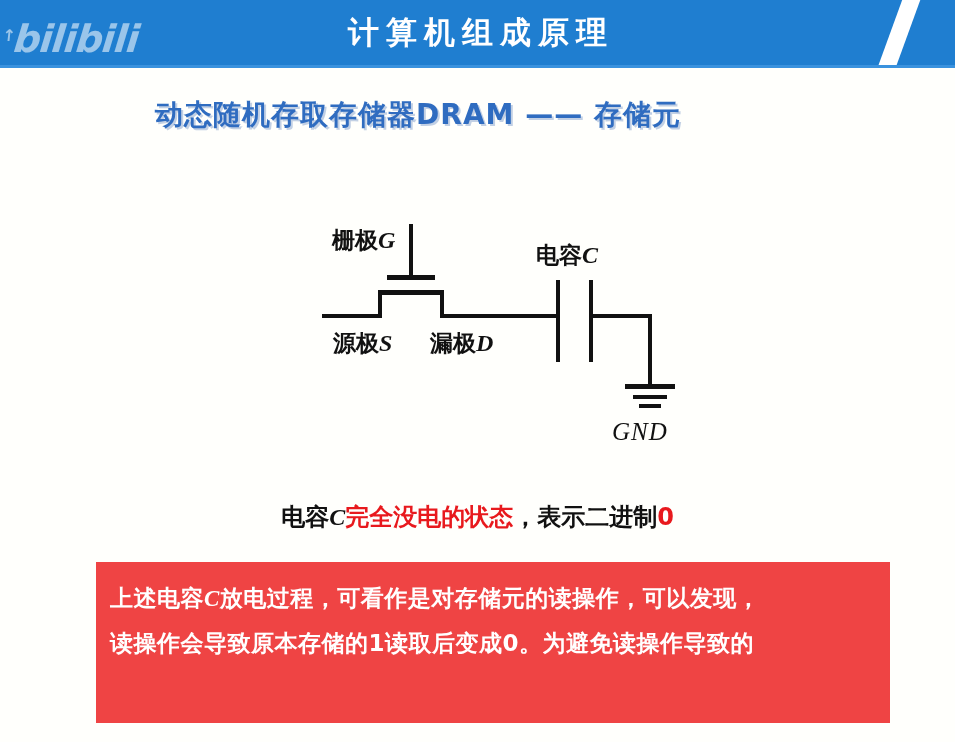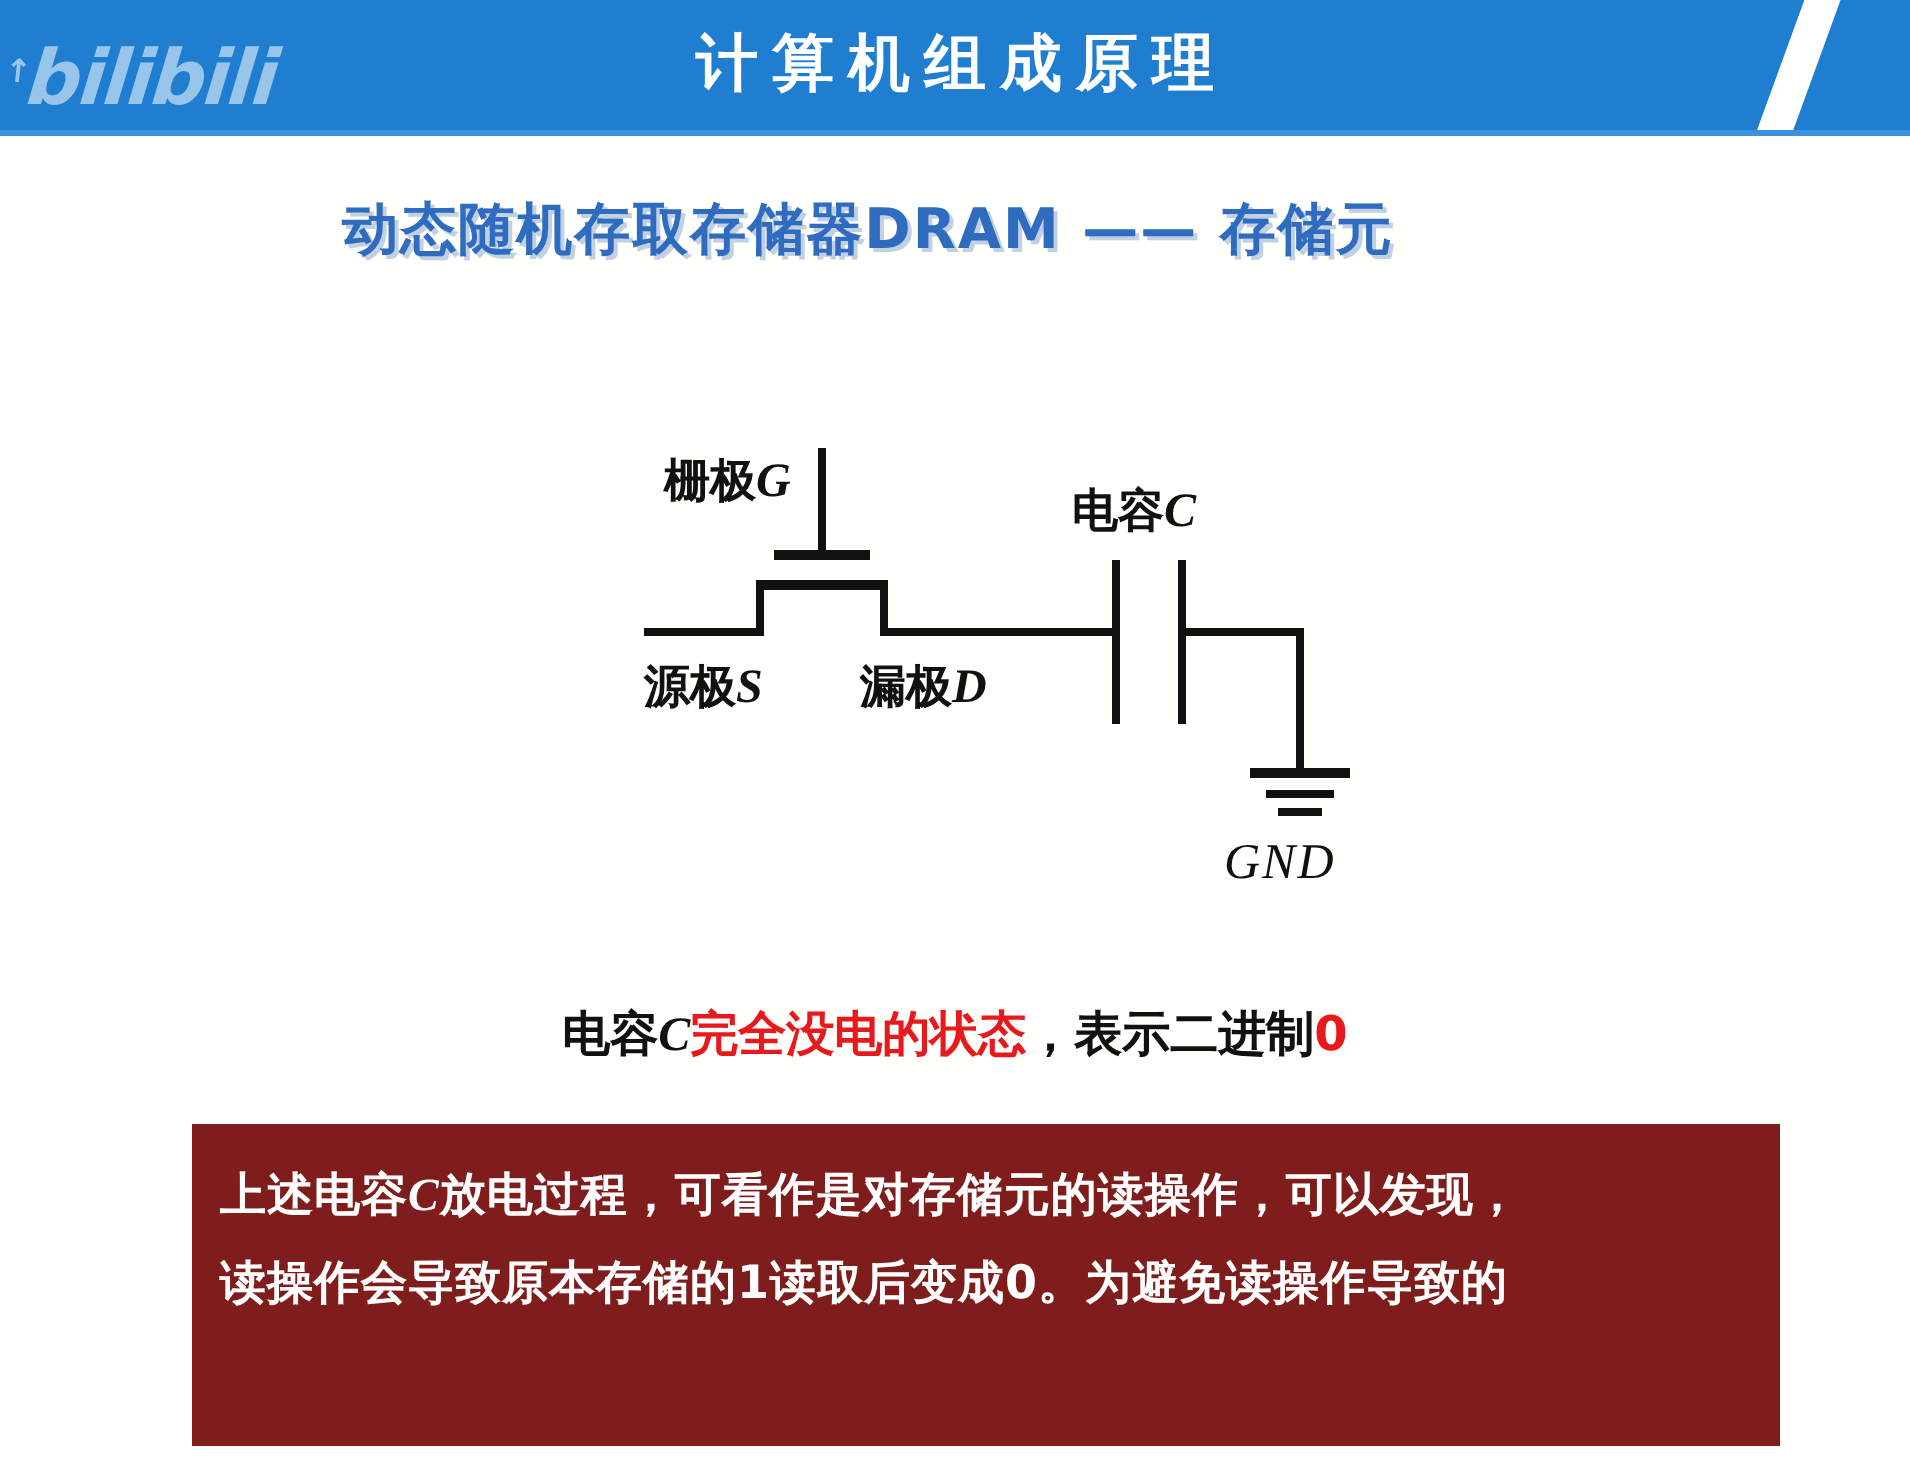--- a/index.html
+++ b/index.html
@@ -81,21 +81,20 @@
     top: 96px;
     width: 836px;
     text-align: center;
     color: #2f6cc0;
     font-size: 28px;
     font-weight: bold;
     letter-spacing: 1px;
     text-shadow: 2px 2px 0 rgba(120,150,200,0.45);
     font-family: "DejaVu Sans", "Liberation Sans", sans-serif;
     white-space: nowrap;
-    padding-left: 16px;
   }
 
   
   #circuit-diagram {
     position: absolute;
     left: 0;
     top: 180px;
     width: 955px;
     height: 290px;
   }
@@ -146,21 +145,21 @@
   }
   .red-text { color: #e8191d; }
 
   
   #red-note-box {
     position: absolute;
     left: 96px;
     top: 562px;
     width: 794px;
     height: 161px;
-    background: #7f1d1d;
+    background: #ef4444;
     box-sizing: border-box;
     padding: 14px 26px 0 14px;
   }
   #red-note-box .note-line {
     color: #ffffff;
     font-size: 23px;
     font-weight: bold;
     line-height: 44px;
     letter-spacing: 0.5px;
     font-family: "DejaVu Sans", "Liberation Sans", sans-serif;
@@ -204,21 +203,21 @@
   <div class="wire" style="left:378px; top:110px; width:66px; height:5px;"></div>
 
   <div class="wire" style="left:378px; top:110px; width:4px; height:27px;"></div>
 
   <div class="wire" style="left:440px; top:110px; width:4px; height:27px;"></div>
 
   <div class="wire" style="left:322px; top:134px; width:60px; height:4px;"></div>
 
   <div class="wire" style="left:440px; top:134px; width:119px; height:4px;"></div>
 
-  <div class="lbl" style="left:322px; top:148px;">
+  <div class="lbl" style="left:333px; top:148px;">
     <span>源极</span><em>S</em>
   </div>
   <div class="lbl" style="left:430px; top:148px;">
     <span>漏极</span><em>D</em>
   </div>
 
   <div class="lbl" style="left:536px; top:60px;">
     <span>电容</span><em>C</em>
   </div>
 

